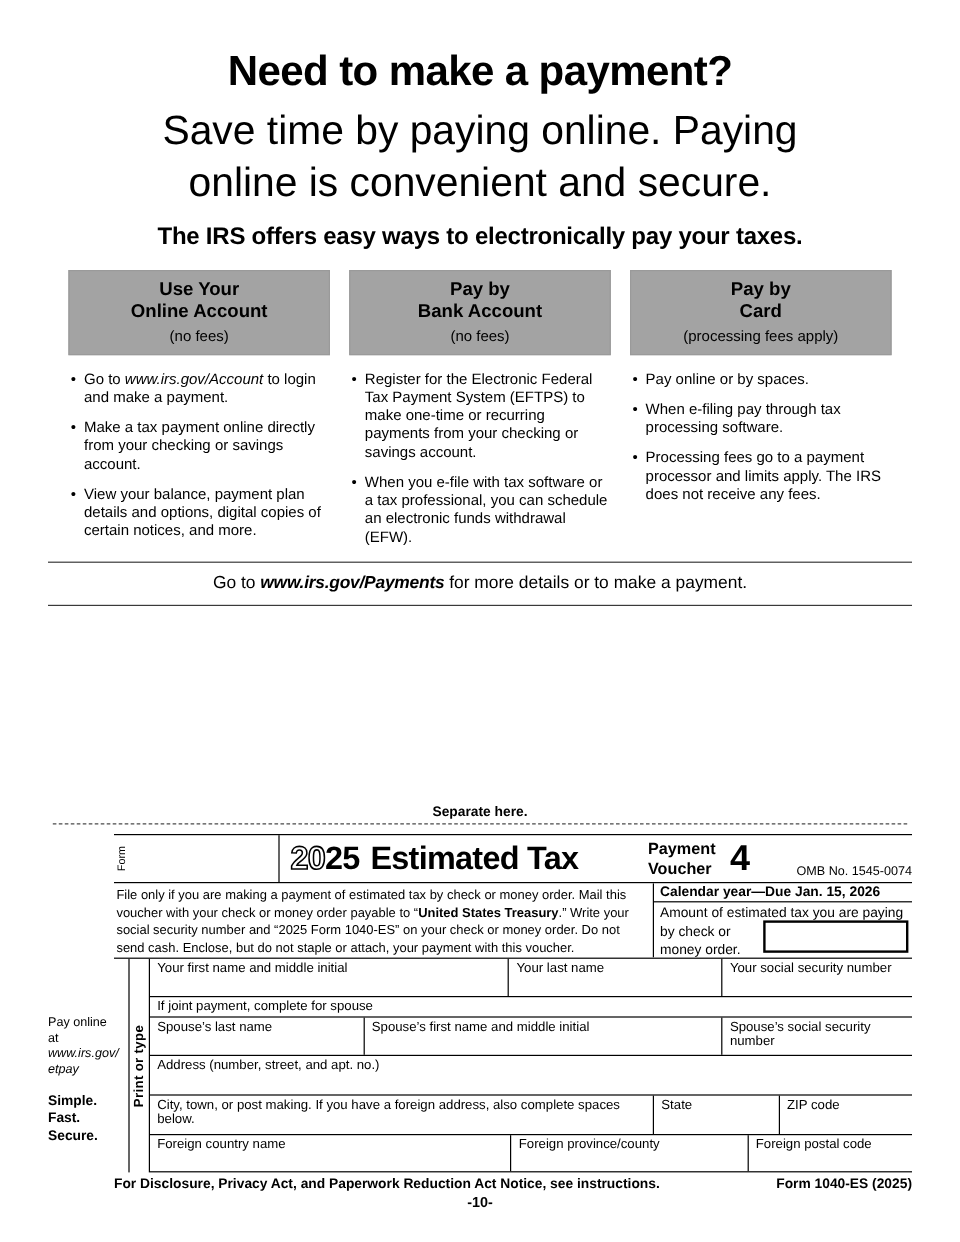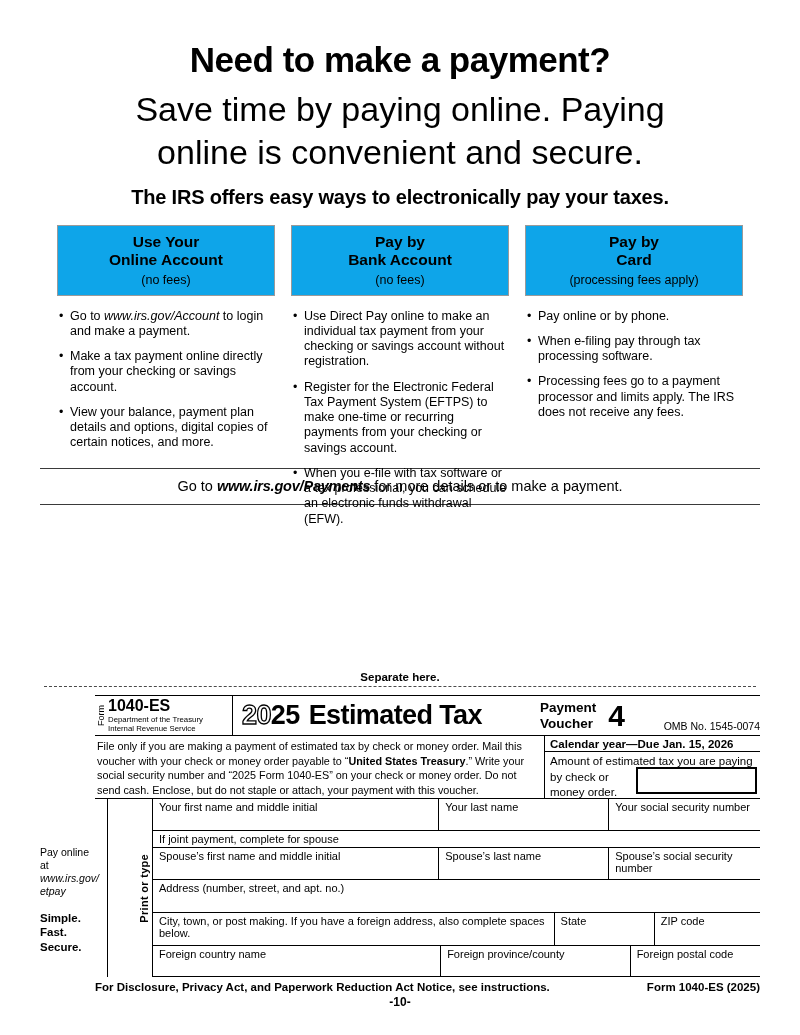--- a/index.html
+++ b/index.html
@@ -8,21 +8,21 @@
     width:800px; height:1035px; position:relative; overflow:hidden;
     font-family:"Liberation Sans", sans-serif; color:#000;
   }
   .top { padding-top:40px; }
   .h1 { text-align:center; font-weight:bold; font-size:35px; letter-spacing:-0.5px; }
   .h2 { text-align:center; font-size:34px; font-weight:400; line-height:1.25; margin-top:8px; white-space:pre-line; }
   .h3 { text-align:center; font-size:20px; font-weight:bold; margin-top:13px; letter-spacing:-0.2px; }
 
   .cols { display:flex; gap:16px; margin:16px 57px 0; height:243px; }
   .col { flex:1; min-width:0; }
-  .box { border:1px solid #9a9a9a; background:#0ea5e9; text-align:center; padding:7px 3px 8px; min-height:66px; }
+  .box { border:1px solid #9a9a9a; background:#a3a3a3; text-align:center; padding:7px 3px 8px; min-height:66px; }
   .box-title { font-weight:bold; font-size:15.5px; line-height:1.18; white-space:pre-line; }
   .box-sub { font-size:12.5px; margin-top:3px; }
   .col ul { list-style:none; margin:13px 0 0 13px; }
   .col li { font-size:12.5px; line-height:1.22; margin-bottom:10px; position:relative; }
   .col li::before { content:"\2022"; position:absolute; left:-11px; }
 
   .band { margin:0 40px; border-top:1.5px solid #3a3a3a; border-bottom:1.5px solid #3a3a3a;
           text-align:center; font-size:14.5px; padding:9px 0 10px; }
   .band b i { letter-spacing:-0.2px; }
 
@@ -47,21 +47,21 @@
   .omb { font-size:10.5px; margin-left:auto; align-self:flex-end; padding-bottom:3px; }
 
   .v-mid { display:flex; border-bottom:1px solid #000; height:63px; overflow:hidden; }
   .instr { flex:1; font-size:10.8px; line-height:1.36; padding:3px 8px 0 2px; }
   .cal { width:216px; border-left:1px solid #000; display:flex; flex-direction:column; }
   .cal-line { font-weight:bold; font-size:11.5px; padding:2px 0 1px 5px; border-bottom:1px solid #000; }
   .amount { position:relative; flex:1; font-size:11.5px; line-height:1.35; padding:2px 0 0 5px; }
   .amount .l2 { width:82px; }
   .amount-box { position:absolute; right:3px; top:15px; width:121px; height:27px; border:2px solid #000; background:#fff; }
 
-  .grid { display:flex; margin-left:12px; border-left:1px solid #000;padding-left:28px; }
+  .grid { display:flex; margin-left:12px; border-left:1px solid #000; }
   .pot { width:17px; border-right:1px solid #000; display:flex; align-items:center; justify-content:center; }
   .pot span { writing-mode:vertical-rl; transform:rotate(180deg); font-weight:bold; font-size:11px; letter-spacing:0.3px; }
   .rows { flex:1; min-width:0; }
   .row { display:flex; border-bottom:1px solid #000; }
   .cell { font-size:11px; padding:2px 0 0 6px; overflow:hidden; }
   .cell + .cell { border-left:1px solid #000; }
   .grow { flex:1; }
   .w47 { width:47%; } .w28 { width:28%; } .w25 { width:25%; }
   .w285 { width:28.5%; } .w245 { width:24.5%; }
   .w66 { width:66%; } .w165 { width:16.5%; } .w175 { width:17.5%; }
@@ -97,33 +97,32 @@
         <li>View your balance, payment plan details and options, digital copies of certain notices, and more.</li>
       </ul>
     </div>
     <div class="col">
       <div class="box">
         <div class="box-title">Pay by
 Bank Account</div>
         <div class="box-sub">(no fees)</div>
       </div>
       <ul>
-        <li>Use Direct Pay online to make an individual tax payment from your checking or savings account without registration.</li>
         <li>Register for the Electronic Federal Tax Payment System (EFTPS) to make one-time or recurring payments from your checking or savings account.</li>
         <li>When you e-file with tax software or a tax professional, you can schedule an electronic funds withdrawal (EFW).</li>
       </ul>
     </div>
     <div class="col">
       <div class="box">
         <div class="box-title">Pay by
 Card</div>
         <div class="box-sub">(processing fees apply)</div>
       </div>
       <ul>
-        <li>Pay online or by phone.</li>
+        <li>Pay online or by spaces.</li>
         <li>When e-filing pay through tax processing software.</li>
         <li>Processing fees go to a payment processor and limits apply. The IRS does not receive any fees.</li>
       </ul>
     </div>
   </div>
 
   <div class="band"><span>Go to </span><b><i>www.irs.gov/Payments</i></b><span> for more details or to make a payment.</span></div>
 </div>
 
 <div class="sep">
@@ -139,25 +138,20 @@
 etpay</div>
     <div class="tag">Simple.
 Fast.
 Secure.</div>
   </div>
 
   <div class="v-main">
     <div class="v-head">
       <div class="form-block">
         <div class="form-vert">Form</div>
-        <div>
-          <div class="fnum">1040-ES</div>
-          <div class="dept">Department of the Treasury</div>
-          <div class="dept">Internal Revenue Service</div>
-        </div>
       </div>
       <div class="v-title">
         <span class="outline-num">20</span>
           <span>25</span>
           <span class="gap"></span>
           <span>Estimated Tax</span>
       </div>
       <div class="v-pv">
         <div class="pv-words">Payment
 Voucher</div>
@@ -185,22 +179,22 @@
       <div class="rows">
         <div class="row r-name">
           <div class="cell w47"><span>Your first name and middle initial</span></div>
           <div class="cell w28"><span>Your last name</span></div>
           <div class="cell w25"><span>Your social security number</span></div>
         </div>
         <div class="row r-joint">
           <div class="cell grow"><span>If joint payment, complete for spouse</span></div>
         </div>
         <div class="row r-sp">
+          <div class="cell w28"><span>Spouse’s last name</span></div>
           <div class="cell w47"><span>Spouse’s first name and middle initial</span></div>
-          <div class="cell w28"><span>Spouse’s last name</span></div>
           <div class="cell w25"><span>Spouse’s social security number</span></div>
         </div>
         <div class="row r-addr">
           <div class="cell grow"><span>Address (number, street, and apt. no.)</span></div>
         </div>
         <div class="row r-city">
           <div class="cell w66"><span>City, town, or post making. If you have a foreign address, also complete spaces below.</span></div>
           <div class="cell w165"><span>State</span></div>
           <div class="cell w175"><span>ZIP code</span></div>
         </div>

